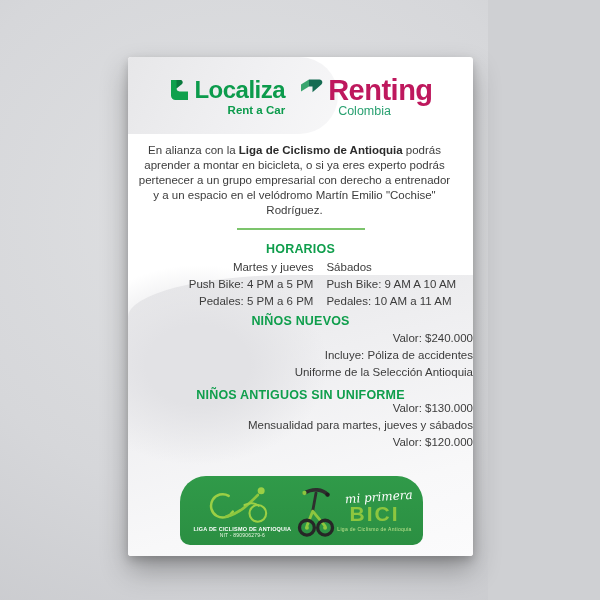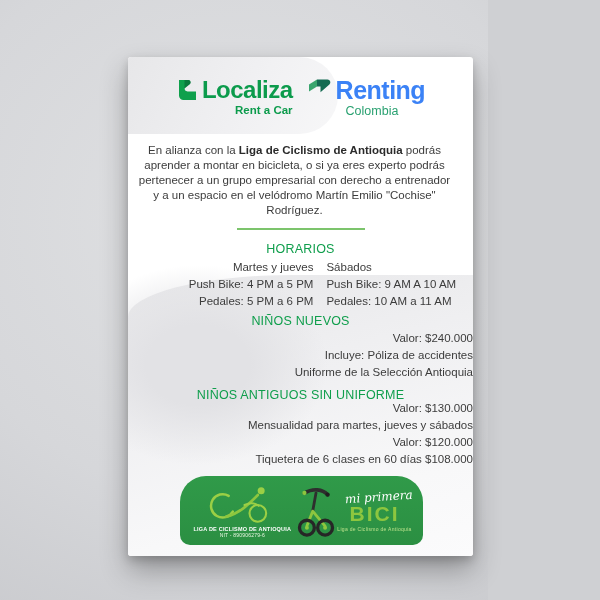--- a/index.html
+++ b/index.html
@@ -41,38 +41,38 @@
   .logos-row {
     position:absolute; left:0; right:0; top:20px; height:50px;
     display:flex; justify-content:center; align-items:flex-start; gap:15px;
   }
   .logo-localiza { display:flex; align-items:flex-start; gap:4px; }
   .localiza-text-col { display:flex; flex-direction:column; align-items:flex-end; }
   .localiza-word { font-size:24px; font-weight:bold; color:#0c9b4c; letter-spacing:-0.5px; line-height:26px; }
   .localiza-sub { font-size:11.5px; font-weight:bold; color:#0c9b4c; margin-top:1px; }
   .logo-renting { display:flex; align-items:flex-start; gap:4px; }
   .renting-text-col { display:flex; flex-direction:column; align-items:flex-start; }
-  .renting-word { font-size:25px; font-weight:bold; color:#3b82f6; letter-spacing:-0.5px; line-height:26px; }
+  .renting-word { font-size:29px; font-weight:bold; color:#be185d; letter-spacing:-0.5px; line-height:26px; }
   .renting-sub { font-size:12.5px; color:#2aa171; margin-top:1px; margin-left:10px; }
 
   
   .intro {
     position:absolute; left:8px; right:20px; top:86px;
     font-size:11.5px; line-height:15px; color:#3c3c3c; text-align:center;
   }
   .intro b { color:#2b2b2b; }
 
   .divider {
     position:absolute; left:50%; top:171px; width:128px; height:2px;
     margin-left:-64px; background:#7cc46c;
   }
 
   .sec-title {
     position:absolute; left:0; right:0; text-align:center;
-    font-size:12.5px; font-weight:normal; color:#0f9e4c; letter-spacing:0.2px;
+    font-size:12.5px; font-weight:bold; color:#0f9e4c; letter-spacing:0.2px;
   }
   .t-horarios { top:185px; }
   .t-nuevos   { top:257px; }
   .t-antiguos { top:331px; }
 
   .schedule {
     position:absolute; left:0; right:0; top:202px;
     display:flex; justify-content:center; gap:13px;
     font-size:11.5px; line-height:17px; color:#3c3c3c;padding-left:44px;
   }
@@ -165,21 +165,20 @@
         <div>Valor: $240.000</div>
         <div>Incluye: Póliza de accidentes</div>
         <div>Uniforme de la Selección Antioquia</div>
       </div>
 
       <div class="sec-title t-antiguos">NIÑOS ANTIGUOS SIN UNIFORME</div>
       <div class="lines-block b-antiguos">
         <div>Valor: $130.000</div>
         <div>Mensualidad para martes, jueves y sábados</div>
         <div>Valor: $120.000</div>
-        <div>Tiquetera de 6 clases en 60 días $108.000</div>
       </div>
 
       <div class="footer-card">
         <div class="liga-group">
           <span>
             <svg width="76" height="40" viewBox="0 0 90 48">
               <path d="M34 32 a14 14 0 1 1 -5 -19" stroke="#9bcf45" stroke-width="3" fill="none" stroke-linecap="round"></path>
               <circle cx="64" cy="34" r="10" stroke="#9bcf45" stroke-width="2.5" fill="none"></circle>
               <path d="M26 38 C42 34 52 24 64 12" stroke="#8dc63f" stroke-width="3.2" fill="none" stroke-linecap="round"></path>
               <path d="M48 24 C55 21 60 21 65 25" stroke="#9bcf45" stroke-width="2.4" fill="none" stroke-linecap="round"></path>

